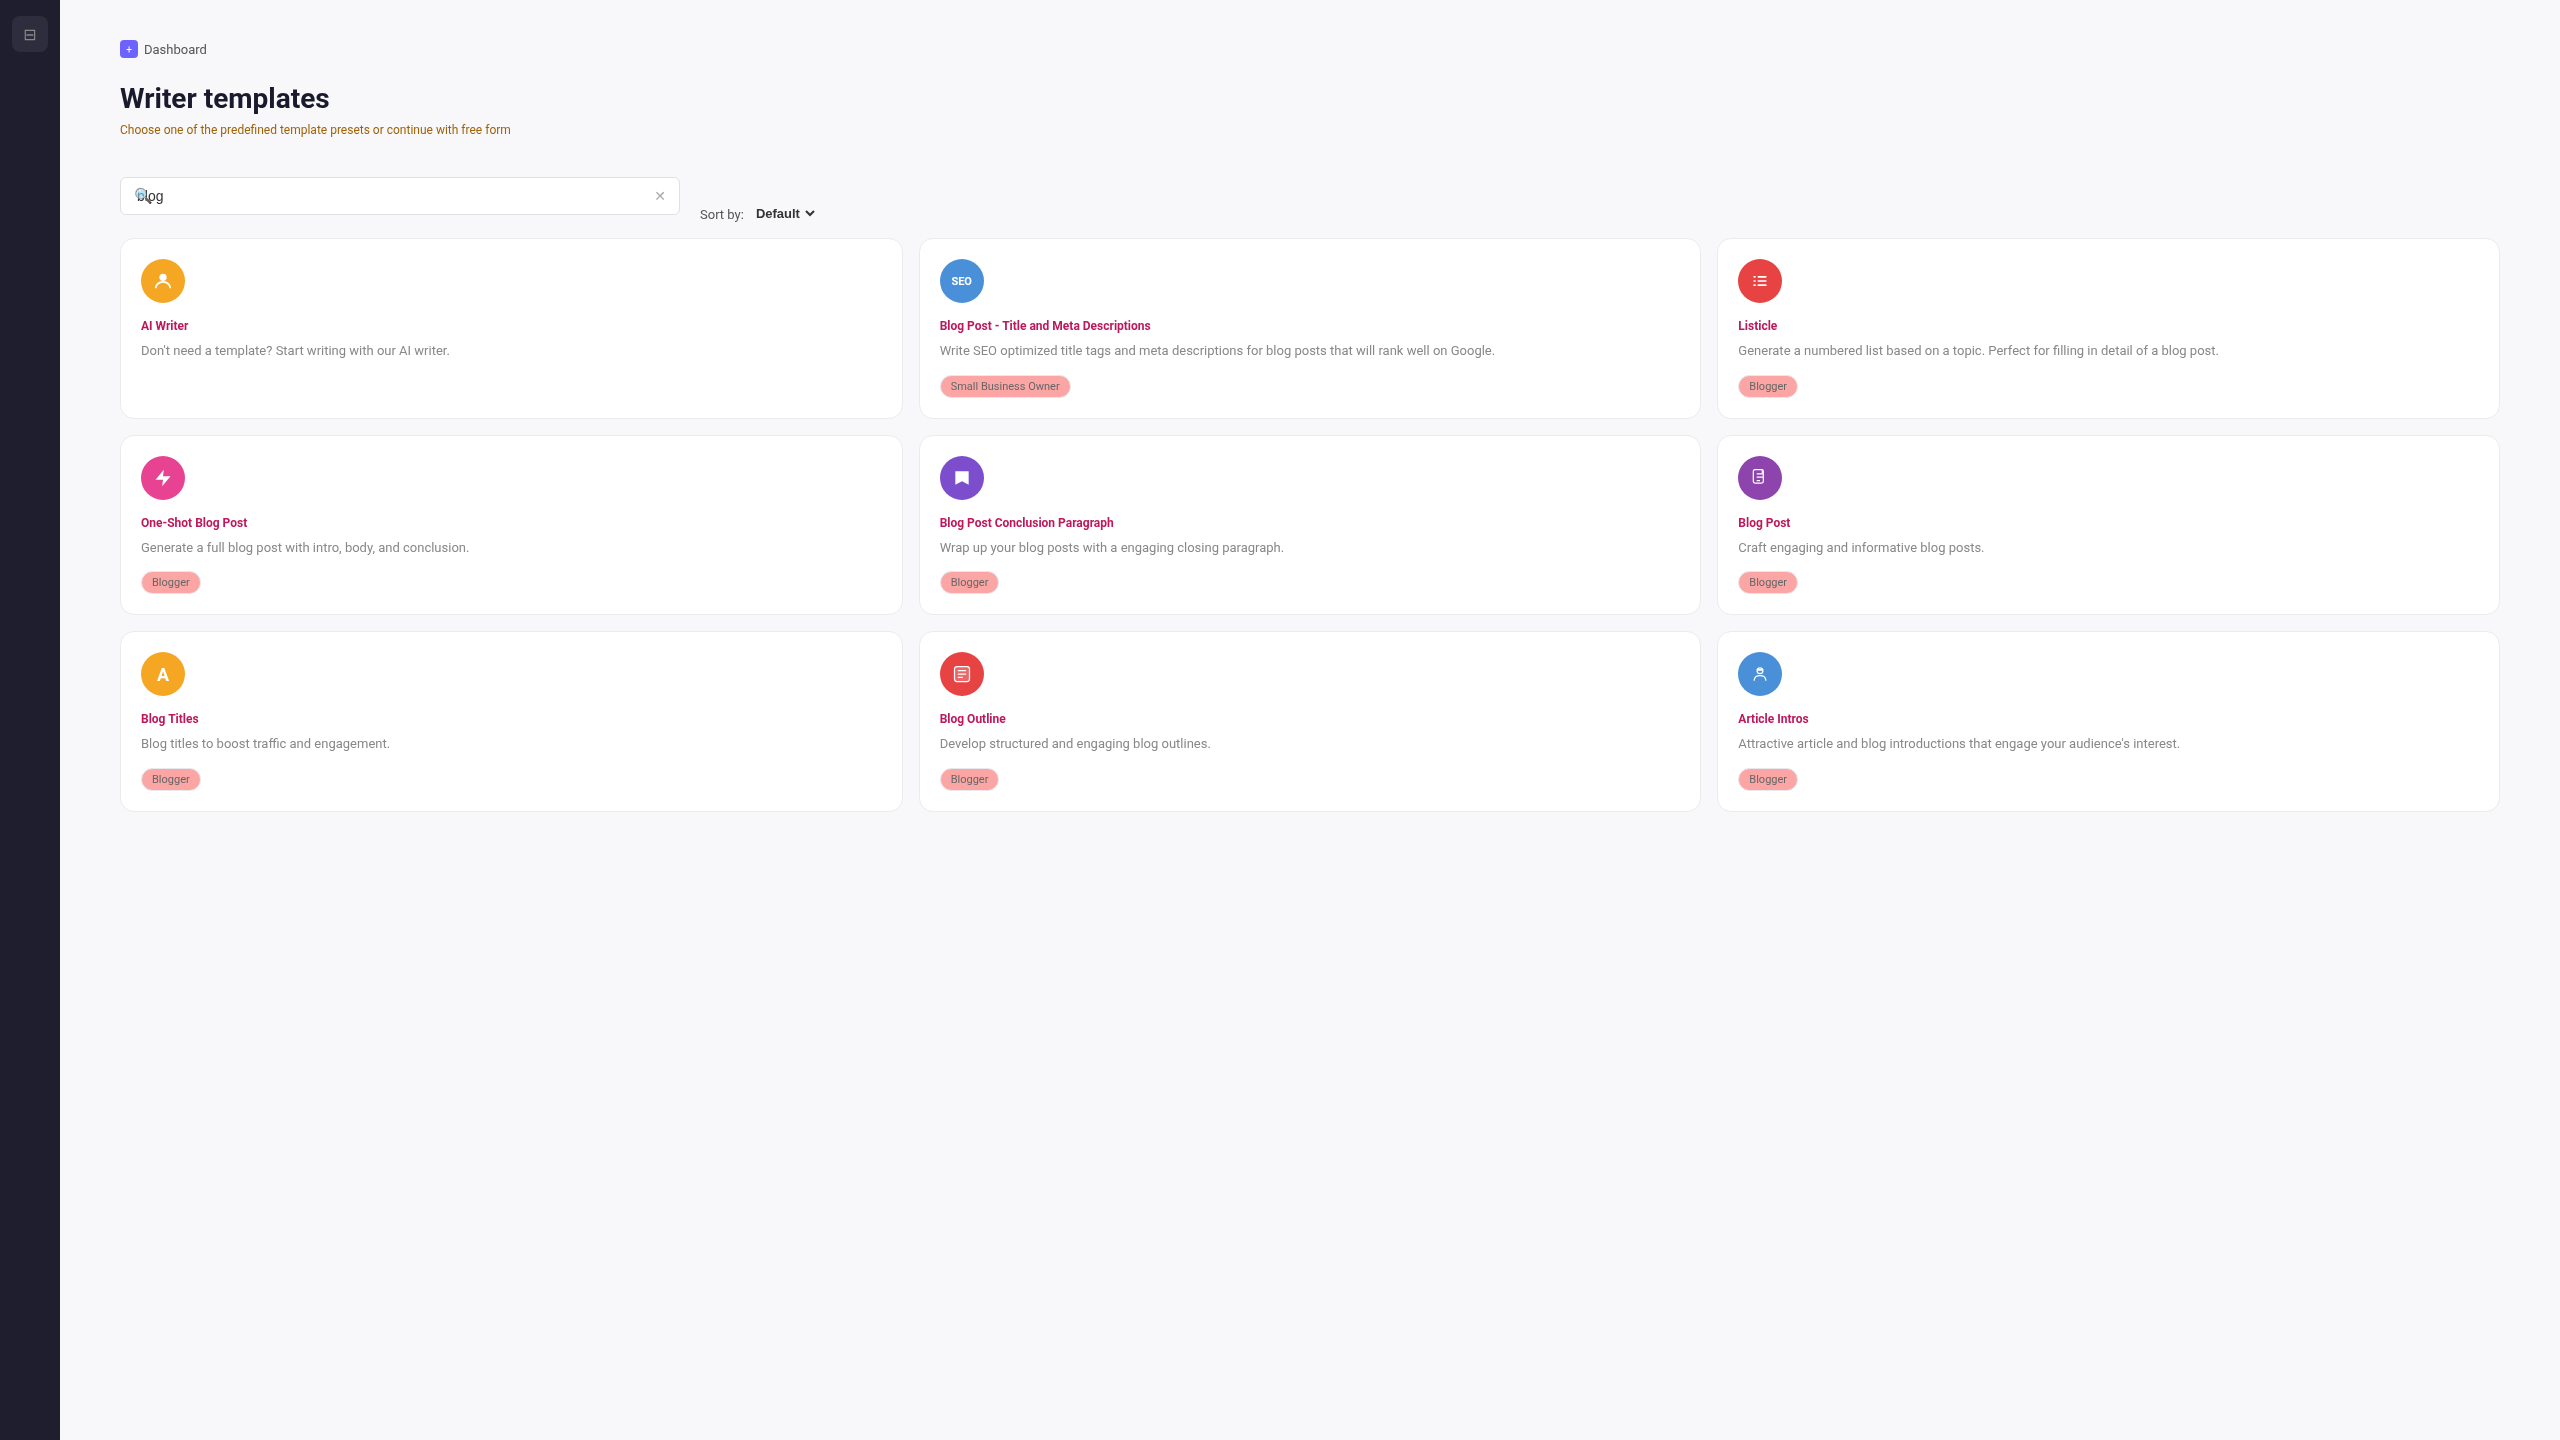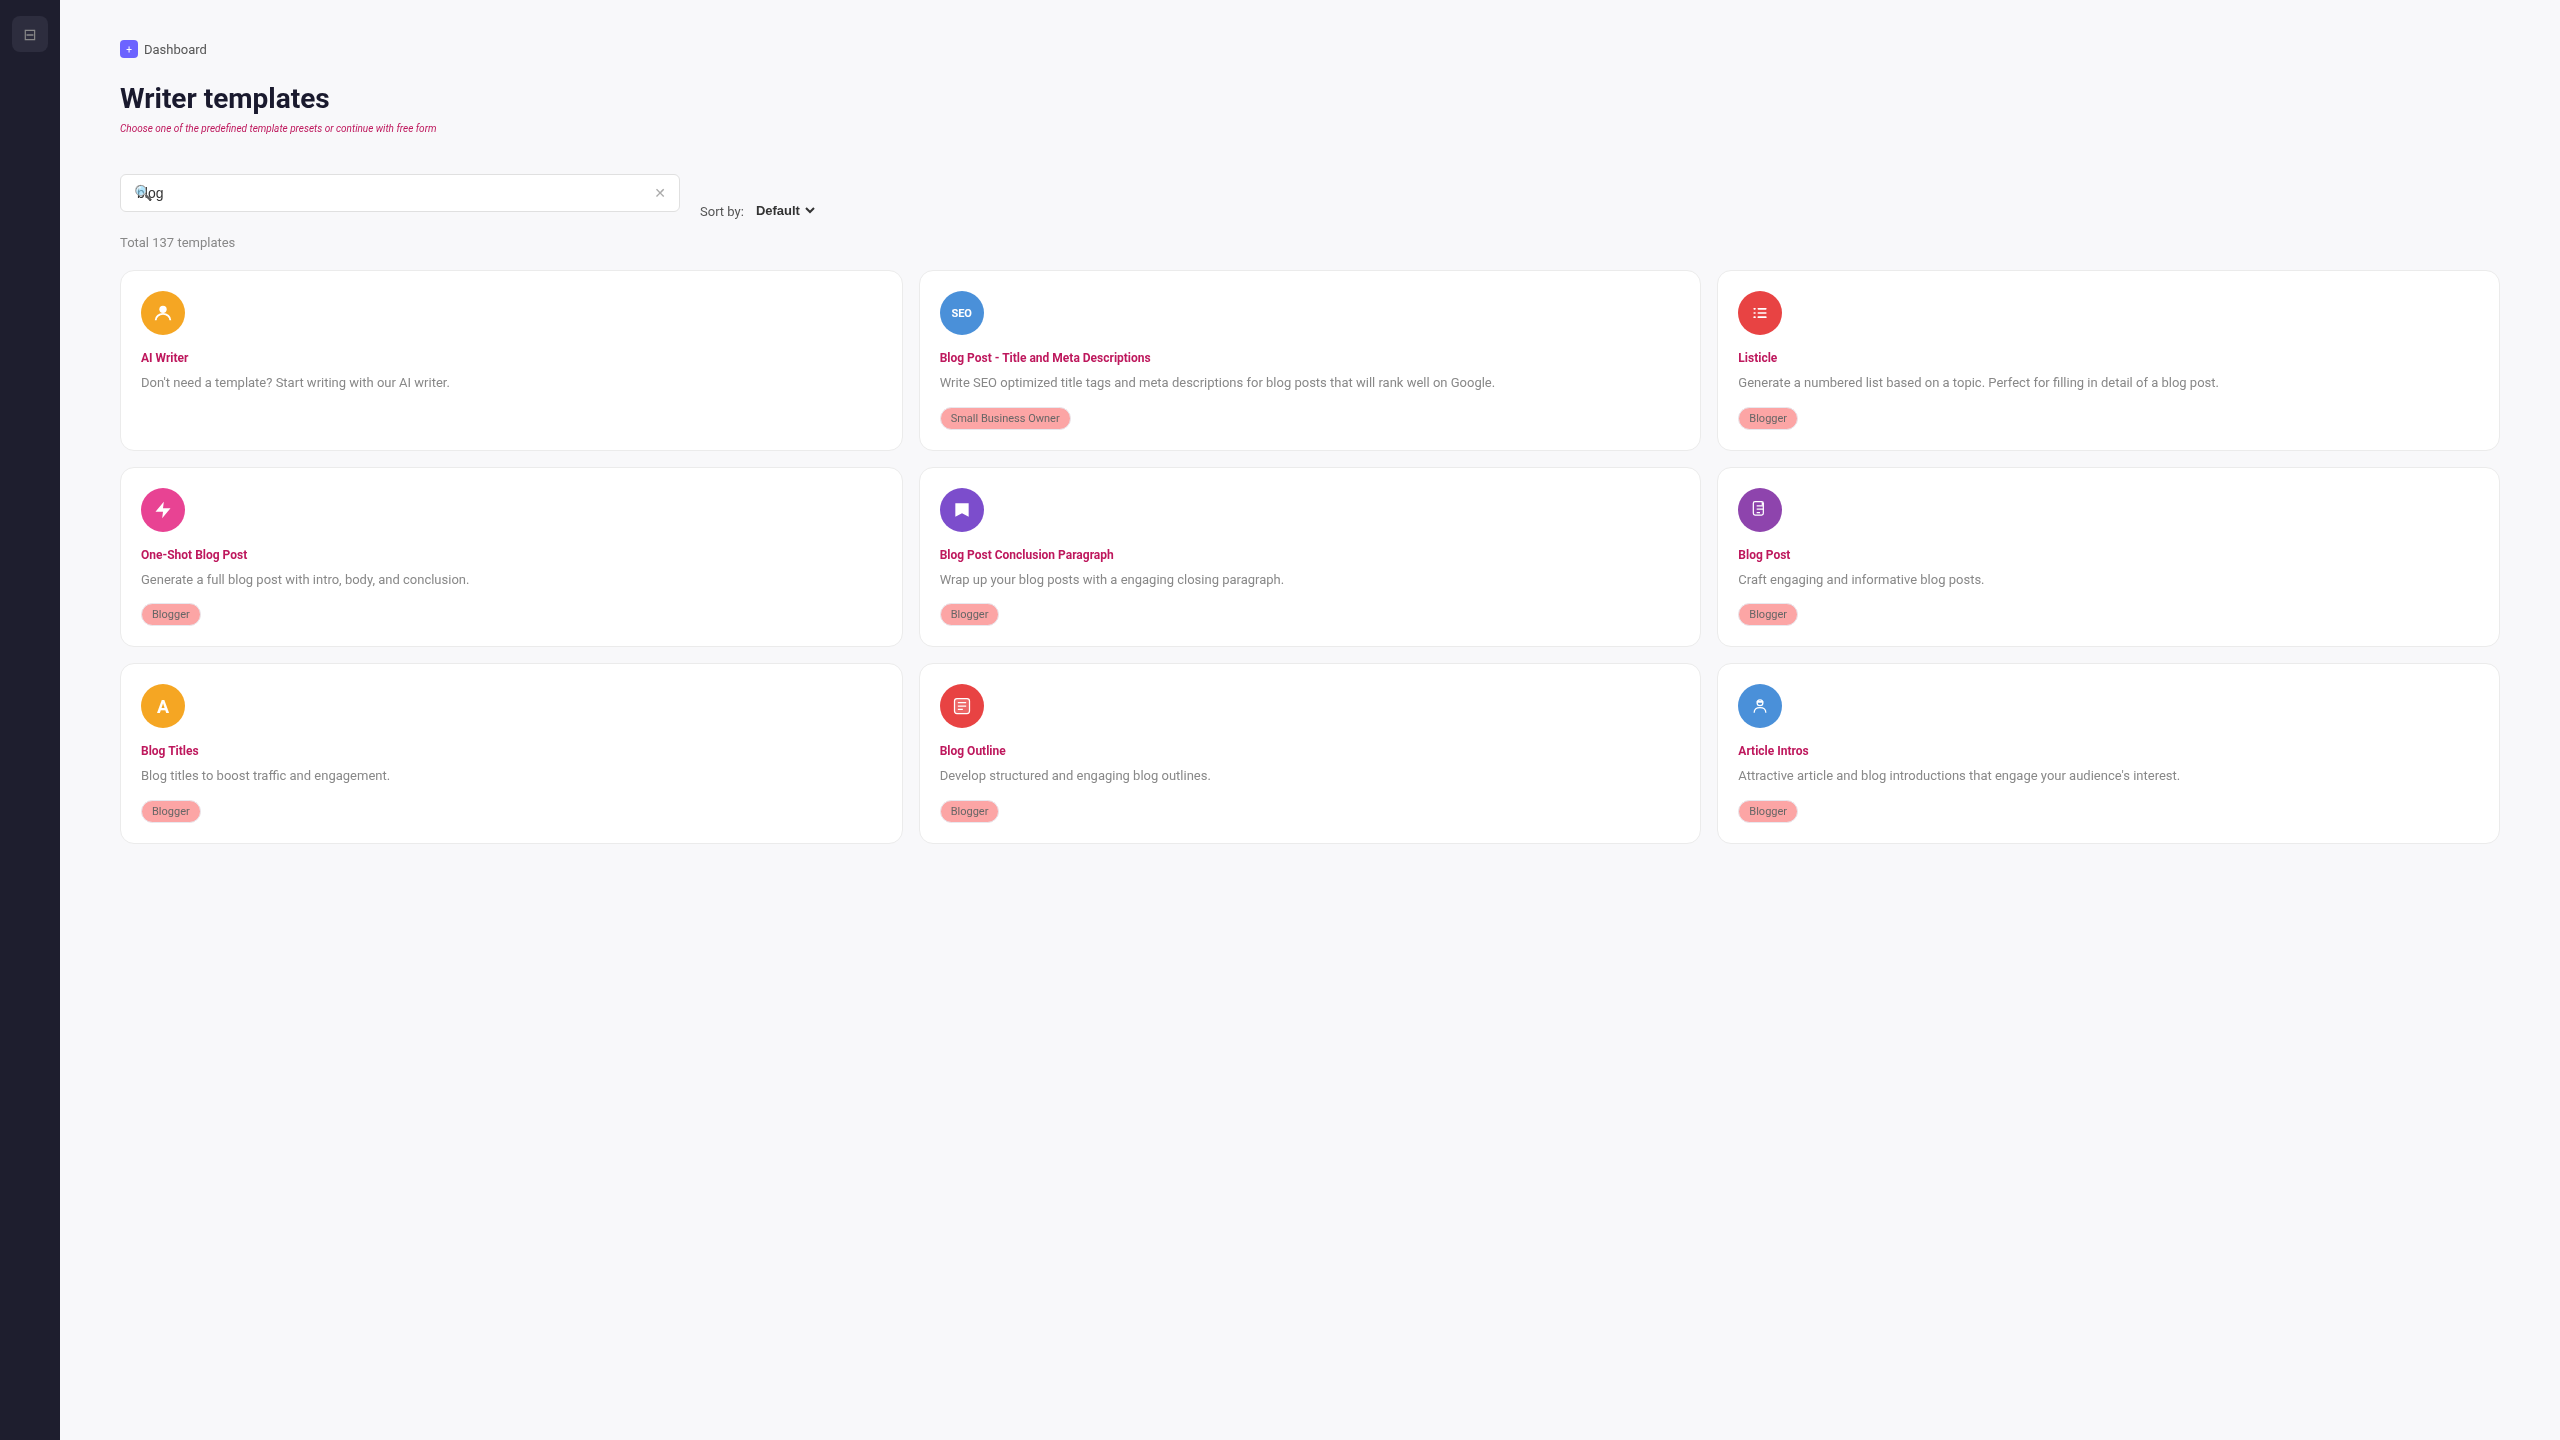--- a/index.html
+++ b/index.html
@@ -67,24 +67,23 @@
     }
 
     .page-title {
       font-size: 28px;
       font-weight: 700;
       color: #1a1a2e;
       margin-bottom: 8px;
     }
 
     .page-subtitle {
-      font-size: 10px;
-      color: #be185d;
+      font-size: 12px;
+      color: #a16207;
       margin-bottom: 32px;
-      font-style: italic;
     }
 
     .search-sort-row {
       display: flex;
       align-items: center;
       gap: 20px;
       margin-bottom: 16px;
     }
 
     .search-container {
@@ -251,21 +250,20 @@
     <div class="sort-container">
       <span>Sort by:</span>
       <select class="sort-select">
         <option>Default</option>
         <option>A-Z</option>
         <option>Newest</option>
       </select>
     </div>
   </div>
 
-  <div class="total-count">Total 137 templates</div>
 
   <div class="templates-grid" id="templates-grid">
   <div class="template-card">
         <div class="template-icon icon-orange">
           <svg width="22" height="22" viewBox="0 0 24 24" fill="white">
             <circle cx="12" cy="8" r="4"></circle>
             <path d="M4 20c0-4 3.6-7 8-7s8 3 8 7" stroke="white" stroke-width="2" fill="none"></path>
           </svg>
         </div>
         <div class="template-name">AI Writer</div>

